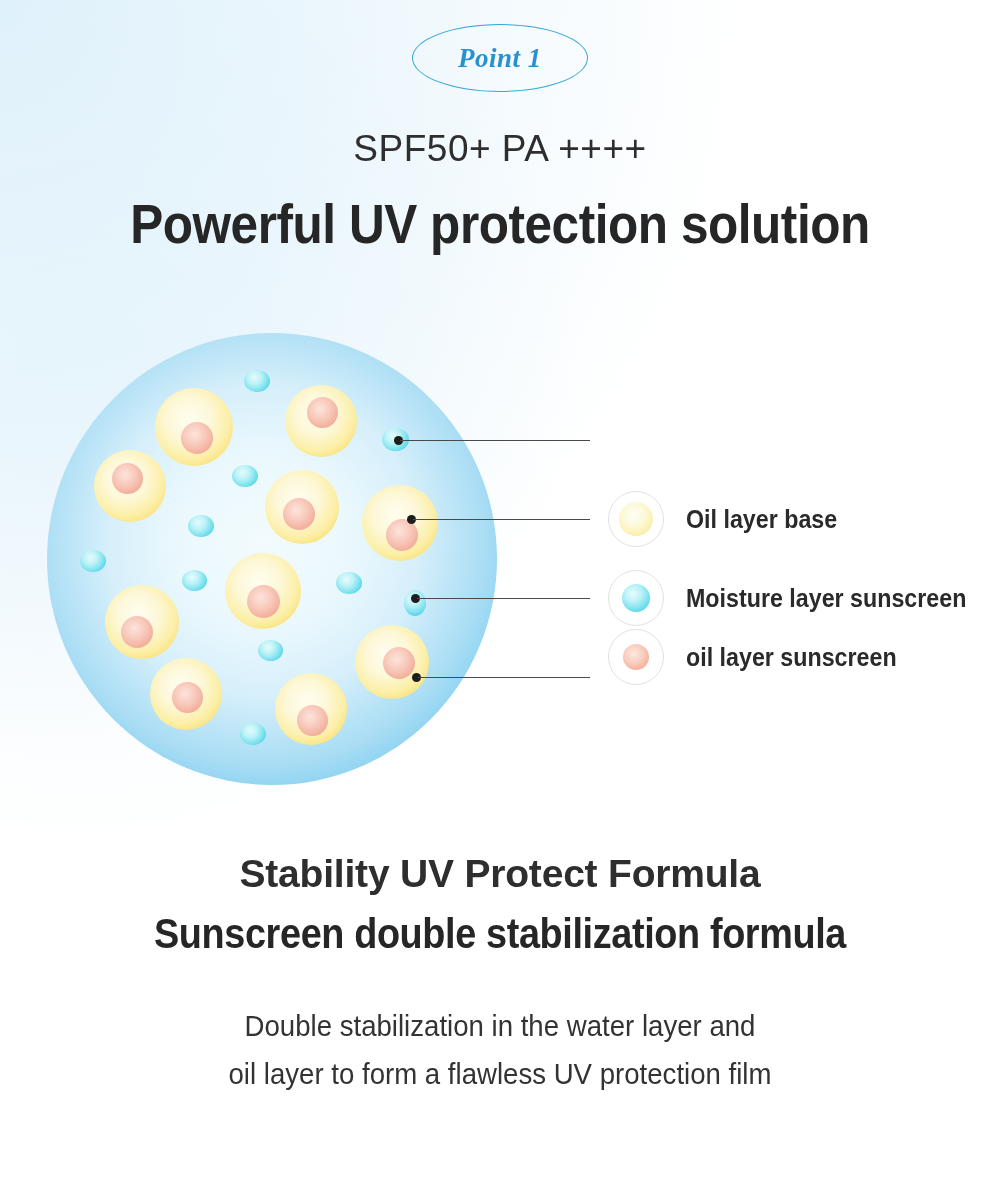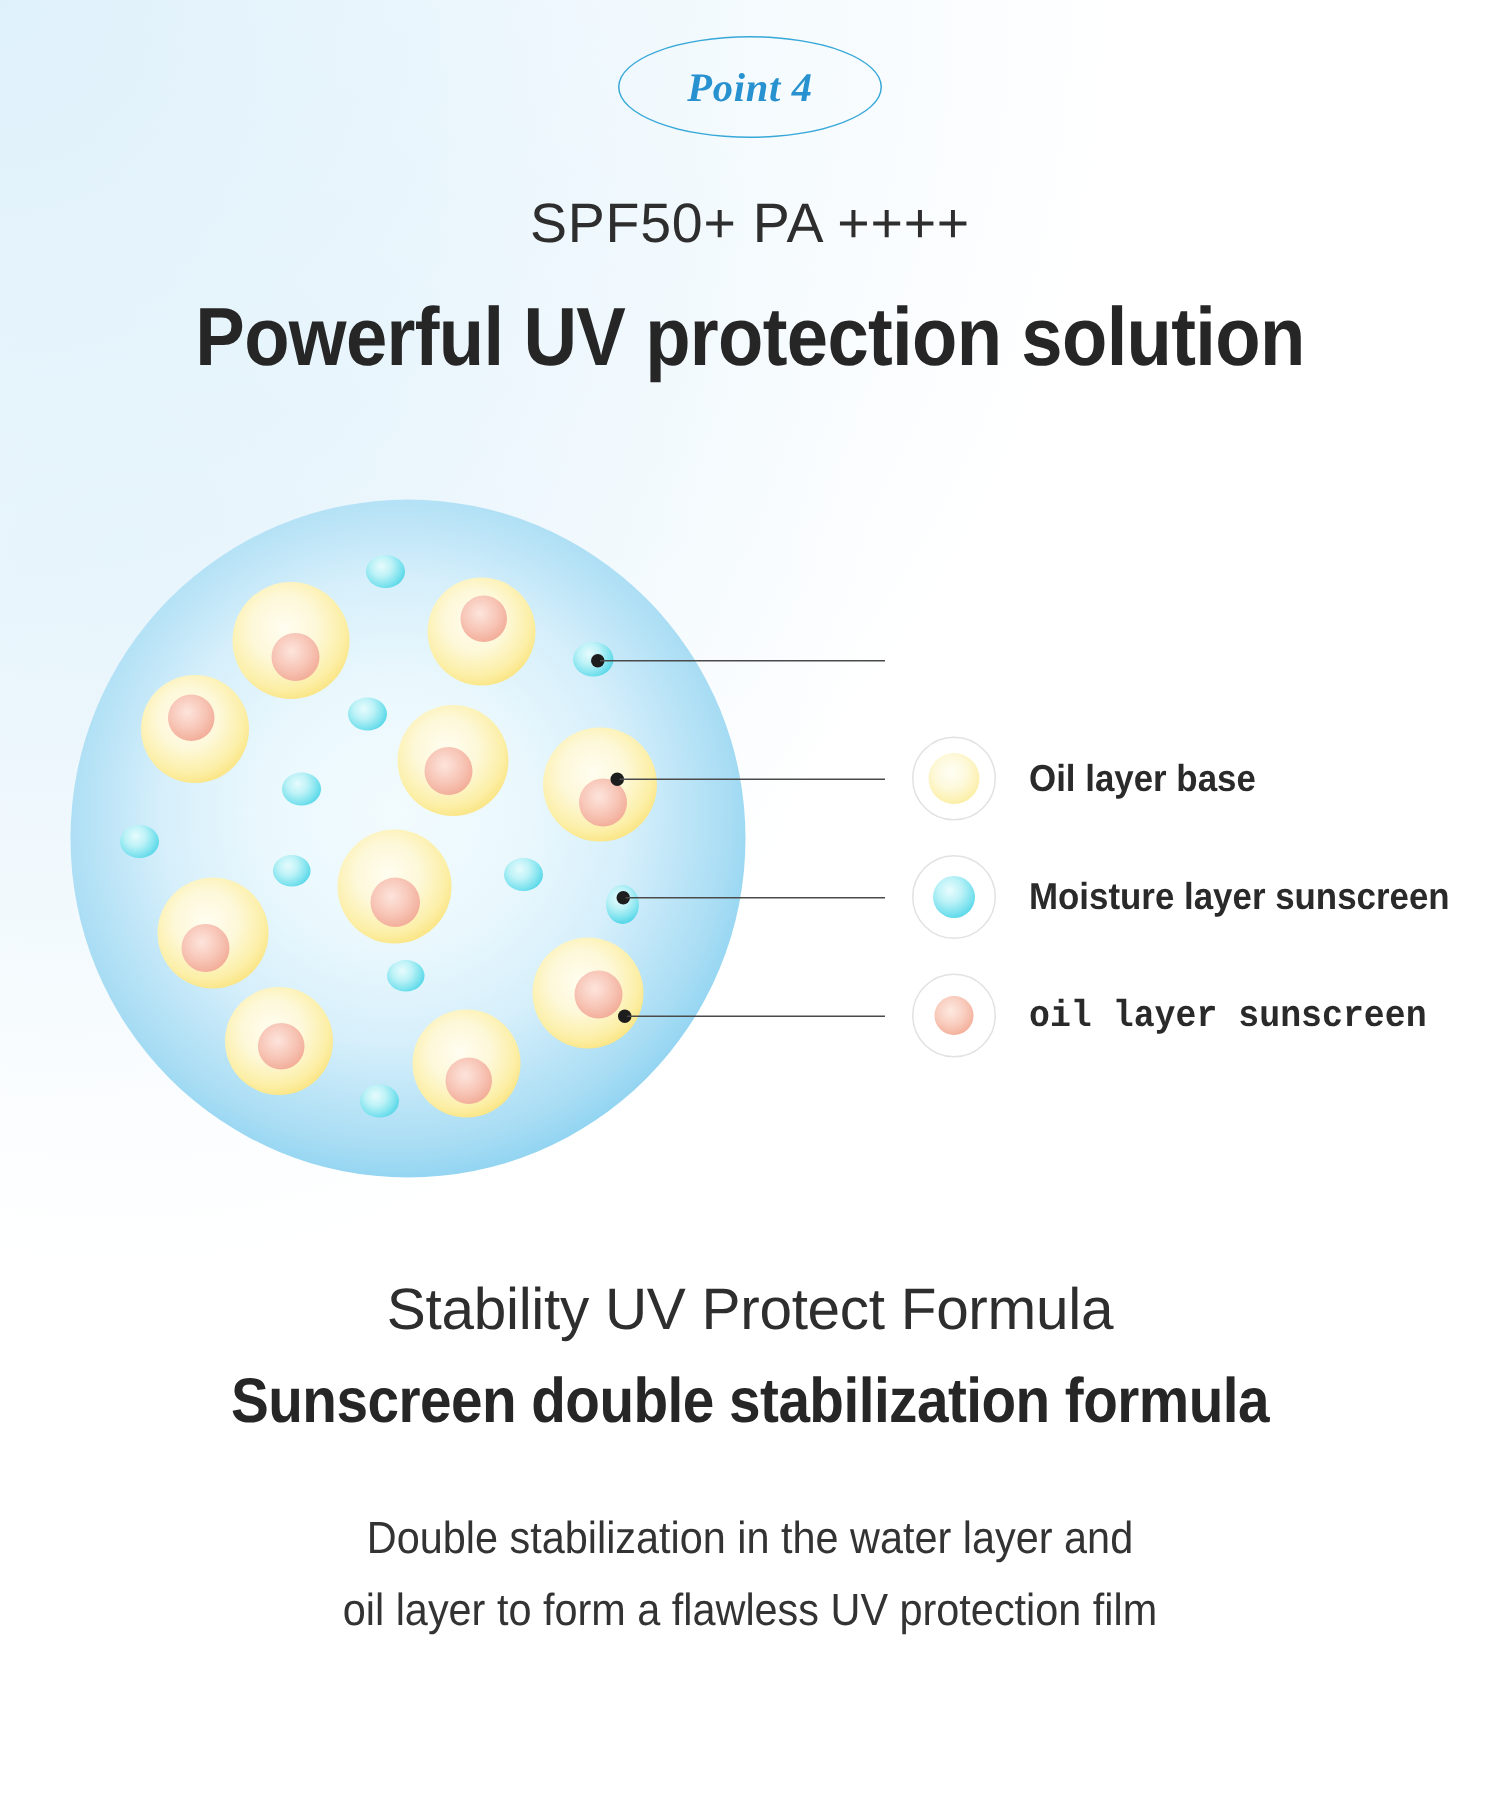--- a/index.html
+++ b/index.html
@@ -190,21 +190,21 @@
     color: #2a2a2a;
     transform: scaleX(0.93);
     transform-origin: left center;
     white-space: nowrap;
   }
 
   
   #footer-title {
     top: 852px;
     font-size: 39px;
-    font-weight: 400;
+    font-weight: 700;
     color: #2e2e2e;
     letter-spacing: -0.2px;
   }
   #footer-subtitle {
     top: 910px;
     font-size: 42px;
     font-weight: 700;
     color: #262626;
     transform: scaleX(0.9);
     letter-spacing: -0.4px;
@@ -217,21 +217,21 @@
     line-height: 48px;
     transform: scaleX(0.92);
   }
 </style>
 </head>
 <body>
 
 <div id="page-bg"></div>
 
 <div id="point-badge">
-  <span id="point-badge-label">Point 4</span>
+  <span id="point-badge-label">Point 1</span>
 </div>
 
 <div class="center-row" id="spf-line">SPF50+ PA ++++</div>
 <div class="center-row" id="headline">Powerful UV protection solution</div>
 
 <div id="diagram">
 
   <div id="sphere"></div>
 
   <div class="drop oil" style="left:155px; top:88px; width:78px; height:78px;">
@@ -296,21 +296,21 @@
     <span class="legend-label">Oil layer base</span>
   </div>
 
   <div class="legend-item" style="top:270px;">
     <span class="legend-ring">
       <span class="legend-swatch sw-moisture-sun"></span>
     </span>
     <span class="legend-label">Moisture layer sunscreen</span>
   </div>
 
-  <div class="legend-item" style="top:349px;font-family:Liberation Mono, monospace;">
+  <div class="legend-item" style="top:329px;">
     <span class="legend-ring">
       <span class="legend-swatch sw-oil-sun"></span>
     </span>
     <span class="legend-label">oil layer sunscreen</span>
   </div>
 
 </div>
 
 <div class="center-row" id="footer-title">Stability UV Protect Formula</div>
 <div class="center-row" id="footer-subtitle">Sunscreen double stabilization formula</div>

